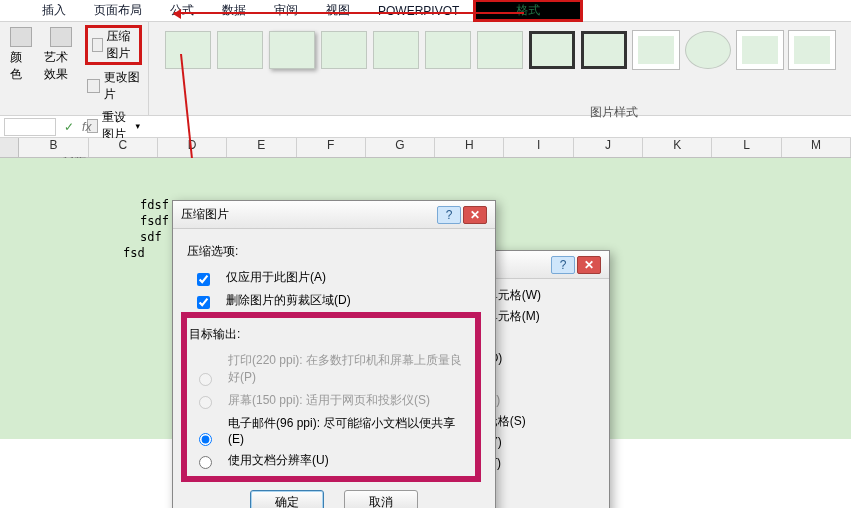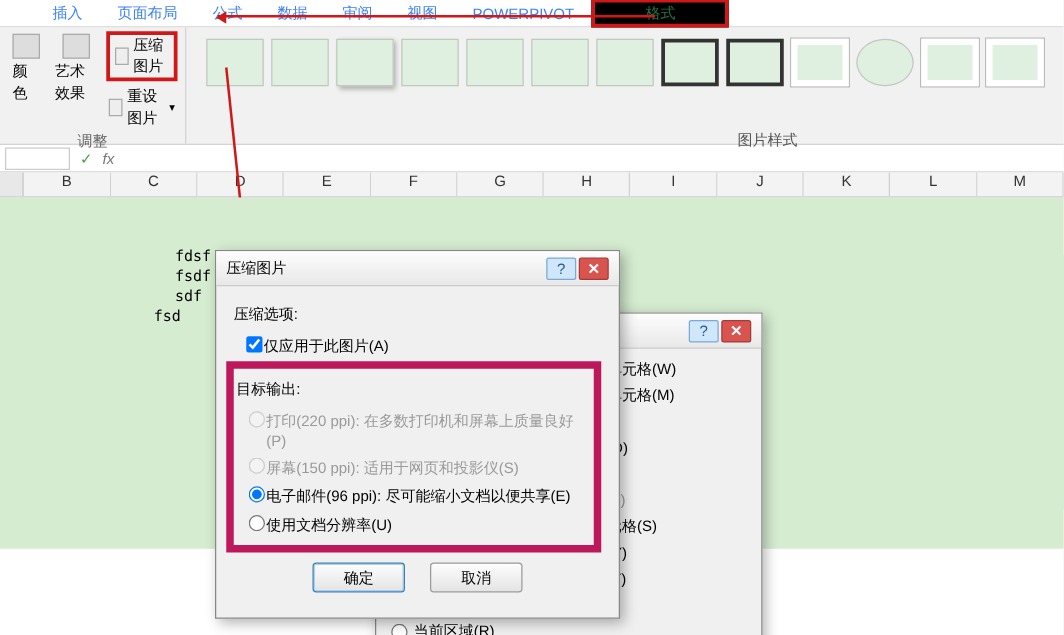--- a/index.html
+++ b/index.html
@@ -1,19 +1,19 @@
 <!DOCTYPE html>
 <html><head>
 <meta charset="utf-8">
 <style>
 * { box-sizing: border-box; margin: 0; padding: 0; font-family: "Microsoft YaHei", SimSun, sans-serif; font-size: 12px; }
 body { background: #fff; width: 851px; height: 508px; position: relative; overflow: hidden; }
 
 .ribbon-tabs { display: flex; gap: 0; padding-left: 28px; height: 22px; align-items: center; border-bottom: 1px solid #d4d4d4; }
-.ribbon-tabs .tab { padding: 2px 14px; color: #3b82f6; cursor: pointer; }
+.ribbon-tabs .tab { padding: 2px 14px; color: #0f172a; cursor: pointer; }
 .ribbon-tabs .format-highlight { border: 3px solid #d01818; padding: 0 40px; color: #217346; background: #000000; }
 
 .ribbon { display: flex; height: 94px; background: #f1f1f1; border-bottom: 1px solid #d4d4d4; }
 .rib-group { border-right: 1px solid #d4d4d4; padding: 3px 6px 0; display: flex; flex-direction: column; justify-content: space-between; }
 .rib-group .lbl { text-align: center; color: #666; font-size: 12px; padding-bottom: 2px; }
 .big-btn { display: flex; flex-direction: column; align-items: center; gap: 2px; padding: 2px 4px; }
 .big-btn .ic { width: 22px; height: 20px; background: #ddd; border: 1px solid #aaa; }
 .tool-btns { display: flex; flex-direction: column; gap: 2px; }
 .tool-row { display: flex; align-items: center; gap: 4px; padding: 2px 2px; cursor: pointer; }
 .tool-row .ic { width: 16px; height: 14px; background: #eee; border: 1px solid #aaa; }
@@ -46,21 +46,21 @@
 
 .dialog { position: absolute; background: #f0f0f0; border: 1px solid #888; box-shadow: 3px 3px 10px rgba(0,0,0,.3); }
 .dlg-title { background: linear-gradient(#fdfdfd,#e8e8e8); height: 28px; display: flex; align-items: center; padding: 0 8px; border-bottom: 1px solid #ccc; }
 .dlg-title .t { flex: 1; }
 .dlg-title .wb { width: 24px; height: 18px; margin-left: 2px; display: flex; align-items: center; justify-content: center; border-radius: 2px; }
 .wb.help { background: #cfe6fb; border: 1px solid #79a9d6; color: #2a5c8e; }
 .wb.close { background: #d9534f; border: 1px solid #a13c38; color: #fff; font-weight: bold; }
 
 .dlg-body { padding: 10px 14px; }
 .section-lbl { margin: 4px 0 6px; }
-.opt-row { display: flex; align-items: flex-start; gap: 1px; padding: 3px 10px; }
+.opt-row { display: flex; align-items: flex-end; gap: 16px; padding: 3px 10px; }
 .opt-row.disabled { color: #9a9a9a; }
 .red-box { border: 6px solid #be185d; padding: 4px 2px; margin-left: -6px; }
 .btn-row { display: flex; justify-content: center; gap: 20px; padding: 8px 0 10px; }
 .dlg-btn { width: 74px; height: 24px; background: linear-gradient(#fdfdfd,#e4e4e4); border: 1px solid #9a9a9a; border-radius: 3px; cursor: pointer; }
 .dlg-btn.primary { border: 1px solid #3c7fb1; box-shadow: 0 0 0 1px #a8d3f0 inset; }
 
 .dlg2 { left: 300px; top: 250px; width: 310px; }
 .dlg2-body { padding: 8px 12px 10px; display: flex; gap: 24px; }
 .col { display: flex; flex-direction: column; gap: 4px; }
 .radio-row { display: flex; align-items: center; gap: 5px; }
@@ -90,20 +90,24 @@
           <span>颜色</span>
         </div>
       <div class="big-btn">
           <div class="ic"></div>
           <span>艺术效果</span>
         </div>
       <div class="tool-btns">
         <div class="tool-row compress-highlight">
             <div class="ic"></div>
             <span>压缩图片</span>
+          </div>
+        <div class="tool-row">
+            <div class="ic"></div>
+            <span>更改图片</span>
           </div>
         <div class="tool-row">
             <div class="ic"></div>
             <span>重设图片</span>
             <span style="font-size:9px;">▾</span>
           </div>
       </div>
     </div>
     <div class="lbl">调整</div>
   </div>
@@ -217,20 +221,24 @@
     <span class="t">压缩图片</span>
     <div class="wb help">?</div>
     <div class="wb close">✕</div>
   </div>
   <div class="dlg-body">
     <div class="section-lbl">压缩选项:</div>
     <div class="opt-row">
         <input type="checkbox" checked="" style="">
         <span>仅应用于此图片(A)</span>
       </div>
+    <div class="opt-row">
+        <input type="checkbox" checked="" style="">
+        <span>删除图片的剪裁区域(D)</span>
+      </div>
 
     <div class="red-box">
       <div class="section-lbl">目标输出:</div>
       <div class="opt-row disabled">
           <input type="radio" disabled="" style="">
           <span>打印(220 ppi): 在多数打印机和屏幕上质量良好(P)</span>
         </div>
       <div class="opt-row disabled">
           <input type="radio" disabled="" style="">
           <span>屏幕(150 ppi): 适用于网页和投影仪(S)</span>

